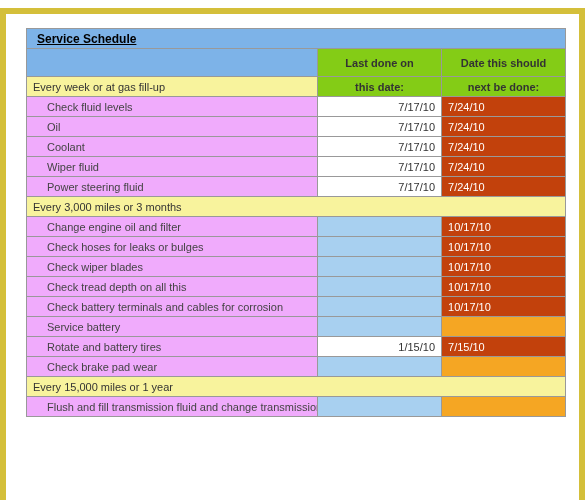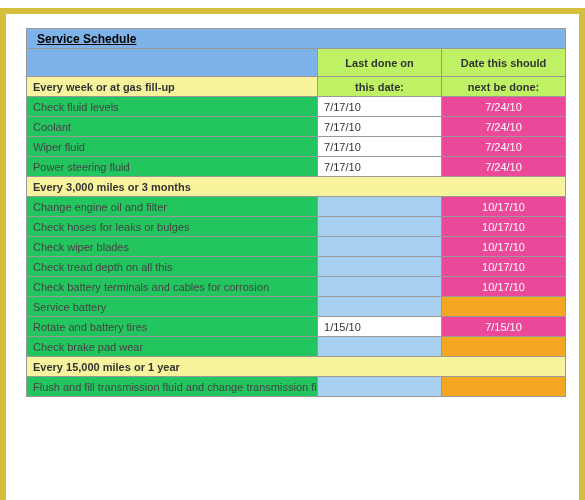--- a/index.html
+++ b/index.html
@@ -43,45 +43,45 @@
       color: #000;
       font-weight: bold;
       text-decoration: underline;
       font-size: 12px;
       padding-left: 10px;
     }
     .hdr-left {
       background: #7db3e8;
     }
     .hdr-yellow {
-      background: #bef264;
+      background: #84cc16;
       text-align: center;
       font-weight: bold;
       color: #333;
     }
     .section {
       background: #f8f39d;
-      font-weight: bold;
+      font-weight: normal;
       color: #333;
       padding-left: 6px;
     }
     .task {
-      background: #22c55e;
+      background: #f0abfc;
       color: #444;
-      padding-left: 6px;
+      padding-left: 20px;
     }
     .white-date {
       background: #fff;
-      text-align: left;
+      text-align: right;
       color: #333;
     }
     .red-date {
-      background: #ec4899;
+      background: #c2410c;
       color: #fff;
-      text-align: center;
+      text-align: left;
     }
     .orange-date {
       background: #f5a623;
       text-align: center;
     }
     .blue-empty {
       background: #a8d0f0;
     }
     .tall { height: 28px; }
   </style>
@@ -105,20 +105,25 @@
             <td class="hdr-yellow">Last done on</td>
             <td class="hdr-yellow">Date this should</td>
           </tr>
           <tr>
             <td class="section">Every week or at gas fill-up</td>
             <td class="hdr-yellow">this date:</td>
             <td class="hdr-yellow">next be done:</td>
           </tr>
           <tr>
             <td class="task">Check fluid levels</td>
+            <td class="white-date">7/17/10</td>
+            <td class="red-date">7/24/10</td>
+          </tr>
+          <tr>
+            <td class="task">Oil</td>
             <td class="white-date">7/17/10</td>
             <td class="red-date">7/24/10</td>
           </tr>
           <tr>
             <td class="task">Coolant</td>
             <td class="white-date">7/17/10</td>
             <td class="red-date">7/24/10</td>
           </tr>
           <tr>
             <td class="task">Wiper fluid</td>

